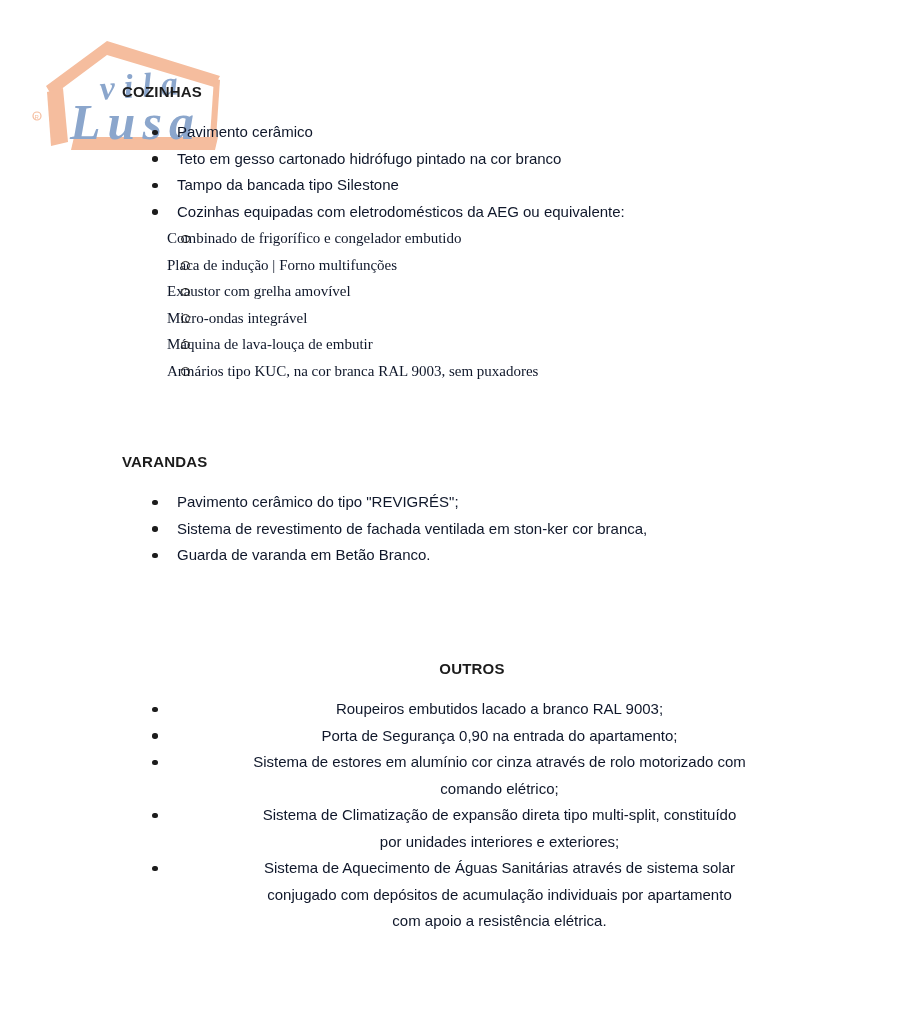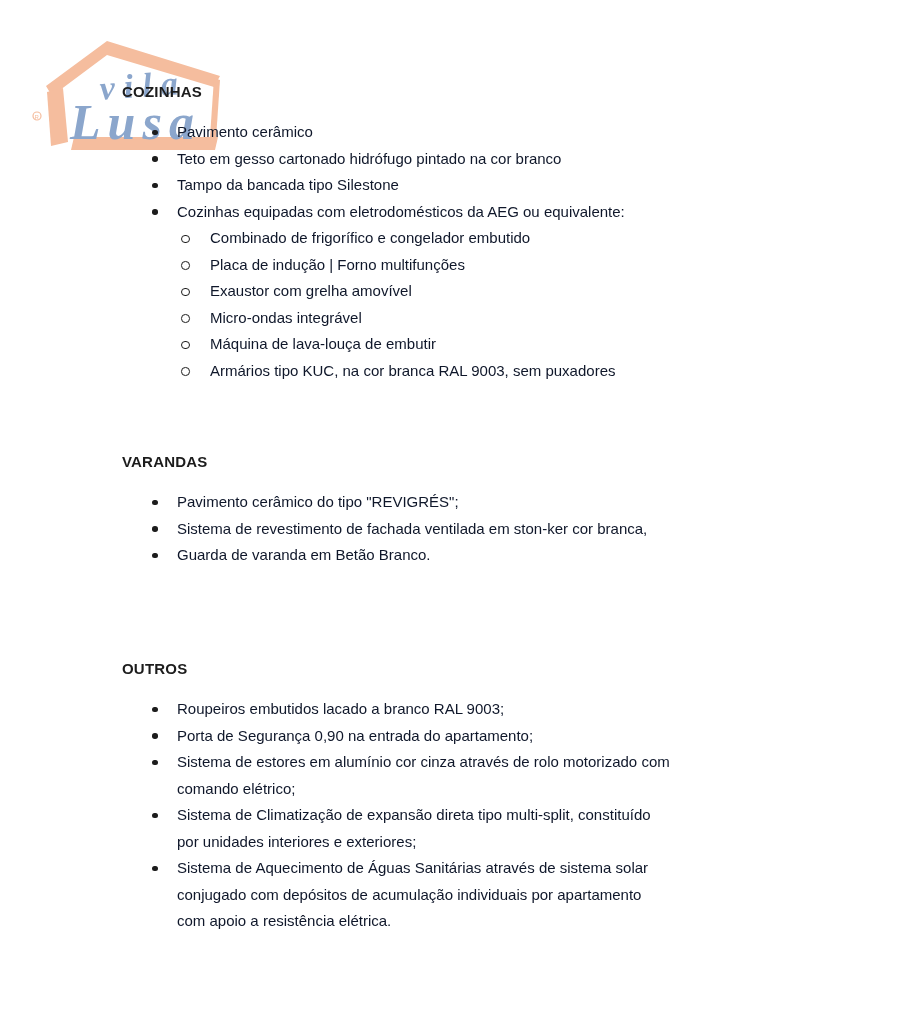--- a/index.html
+++ b/index.html
@@ -33,21 +33,21 @@
     font-size:15px;line-height:16px;font-weight:bold;
     color:#1c1c1c;letter-spacing:.2px;
   }
   .sec ul{list-style:none;margin:19px 0 0 0;padding:0;}
   .sec li{
     position:relative;
     font-size:15px;line-height:26.5px;color:#0f172a;
   }
   .sec li .txt{display:block;}
   .lvl1 .txt{margin-left:55px;}
-  .lvl2 .txt{margin-left:88px;}
+  .lvl2 .txt{margin-left:45px;font-family:Liberation Serif, serif;}
   .line{white-space:nowrap;}
   .marker{position:absolute;display:block;}
   .lvl1 .marker{
     left:30px;top:10.6px;width:5.6px;height:5.6px;
     border-radius:50%;background:#1c1c1c;
   }
   .lvl2 .marker{
     left:59px;top:9.6px;width:6.6px;height:6.6px;
     border-radius:50%;border:1.4px solid #1c1c1c;background:transparent;
     box-sizing:content-box;
@@ -159,21 +159,21 @@
             </span>
           </li>
           <li class="lvl1">
             <span class="marker"></span>
             <span class="txt">
               <div class="line">Guarda de varanda em Betão Branco.</div>
             </span>
           </li>
         </ul>
       </section>
-      <section class="sec" style="top: 661px;">
+      <section class="sec" style="top: 661px; text-align: center;">
         <h2>OUTROS</h2>
         <ul>
           <li class="lvl1">
             <span class="marker"></span>
             <span class="txt">
               <div class="line">Roupeiros embutidos lacado a branco RAL 9003;</div>
             </span>
           </li>
           <li class="lvl1">
             <span class="marker"></span>

